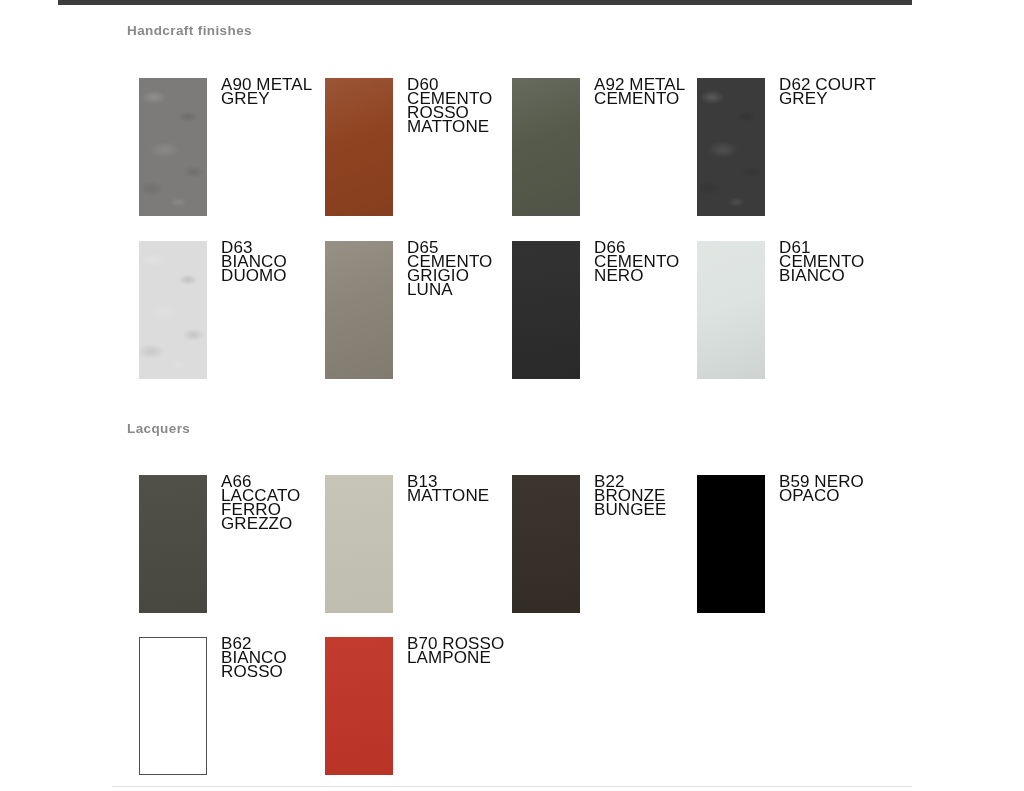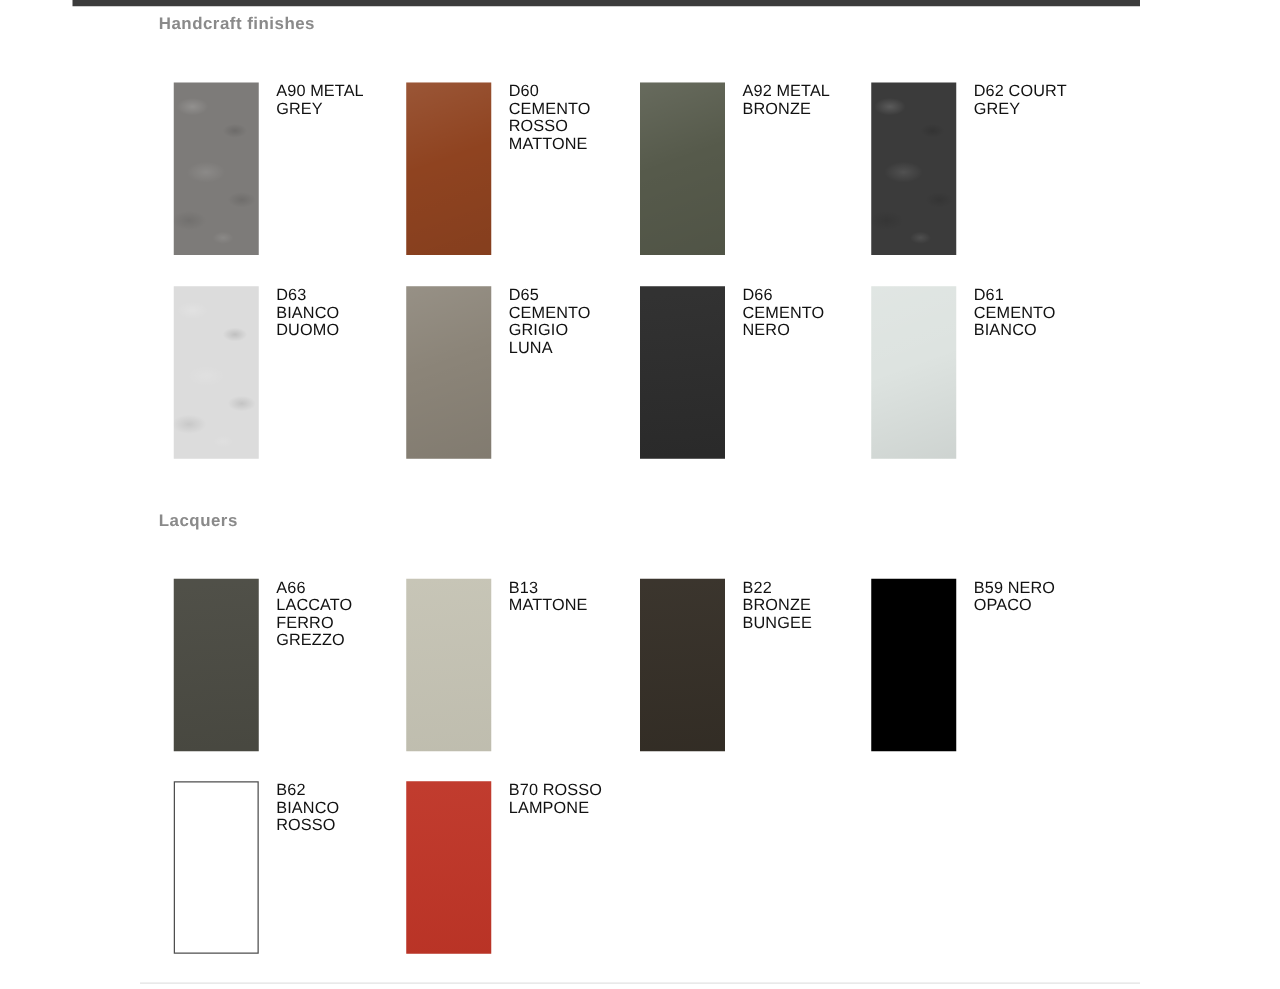--- a/index.html
+++ b/index.html
@@ -39,21 +39,21 @@
     left: 112px;
     top: 786px;
     width: 800px;
     height: 1px;
     background: #e2e2e2;
   }
 
   .content {
     position: absolute;
     left: 0;
-    top: 0;
+    top: 12px;
     width: 1024px;
     height: 695px;
   }
 
   .section-title {
     position: absolute;
     font-size: 13.5px;
     font-weight: bold;
     color: #8a8a8a;
     letter-spacing: 0.4px;
@@ -110,21 +110,21 @@
     background-image:
       linear-gradient(175deg, rgba(255,255,255,0.035) 0%, rgba(0,0,0,0.03) 100%);
     pointer-events: none;
   }
 
   .swatch-label {
     position: absolute;
     left: 82px;
     top: 0px;
     width: 110px;
-    font-size: 13px;
+    font-size: 17px;
     line-height: 14px;
     color: #111111;
     letter-spacing: 0.1px;
     white-space: pre-line;
   }
 </style>
 </head>
 <body>
 
 <div id="page">
@@ -151,21 +151,21 @@
 CEMENTO
 ROSSO
 MATTONE</div>
     </div>
 
     <div class="swatch-item" style="left:512px; top:66px;">
       <div class="swatch-chip" style="background:#565a4b;">
           <span class="tex-soft"></span>
         </div>
       <div class="swatch-label">A92 METAL
-BRONZE</div>
+CEMENTO</div>
     </div>
 
     <div class="swatch-item" style="left:697px; top:66px;">
       <div class="swatch-chip" style="background:#3b3b3b;">
           <span class="tex-mottle"></span>
         </div>
       <div class="swatch-label">D62 COURT
 GREY</div>
     </div>
 

